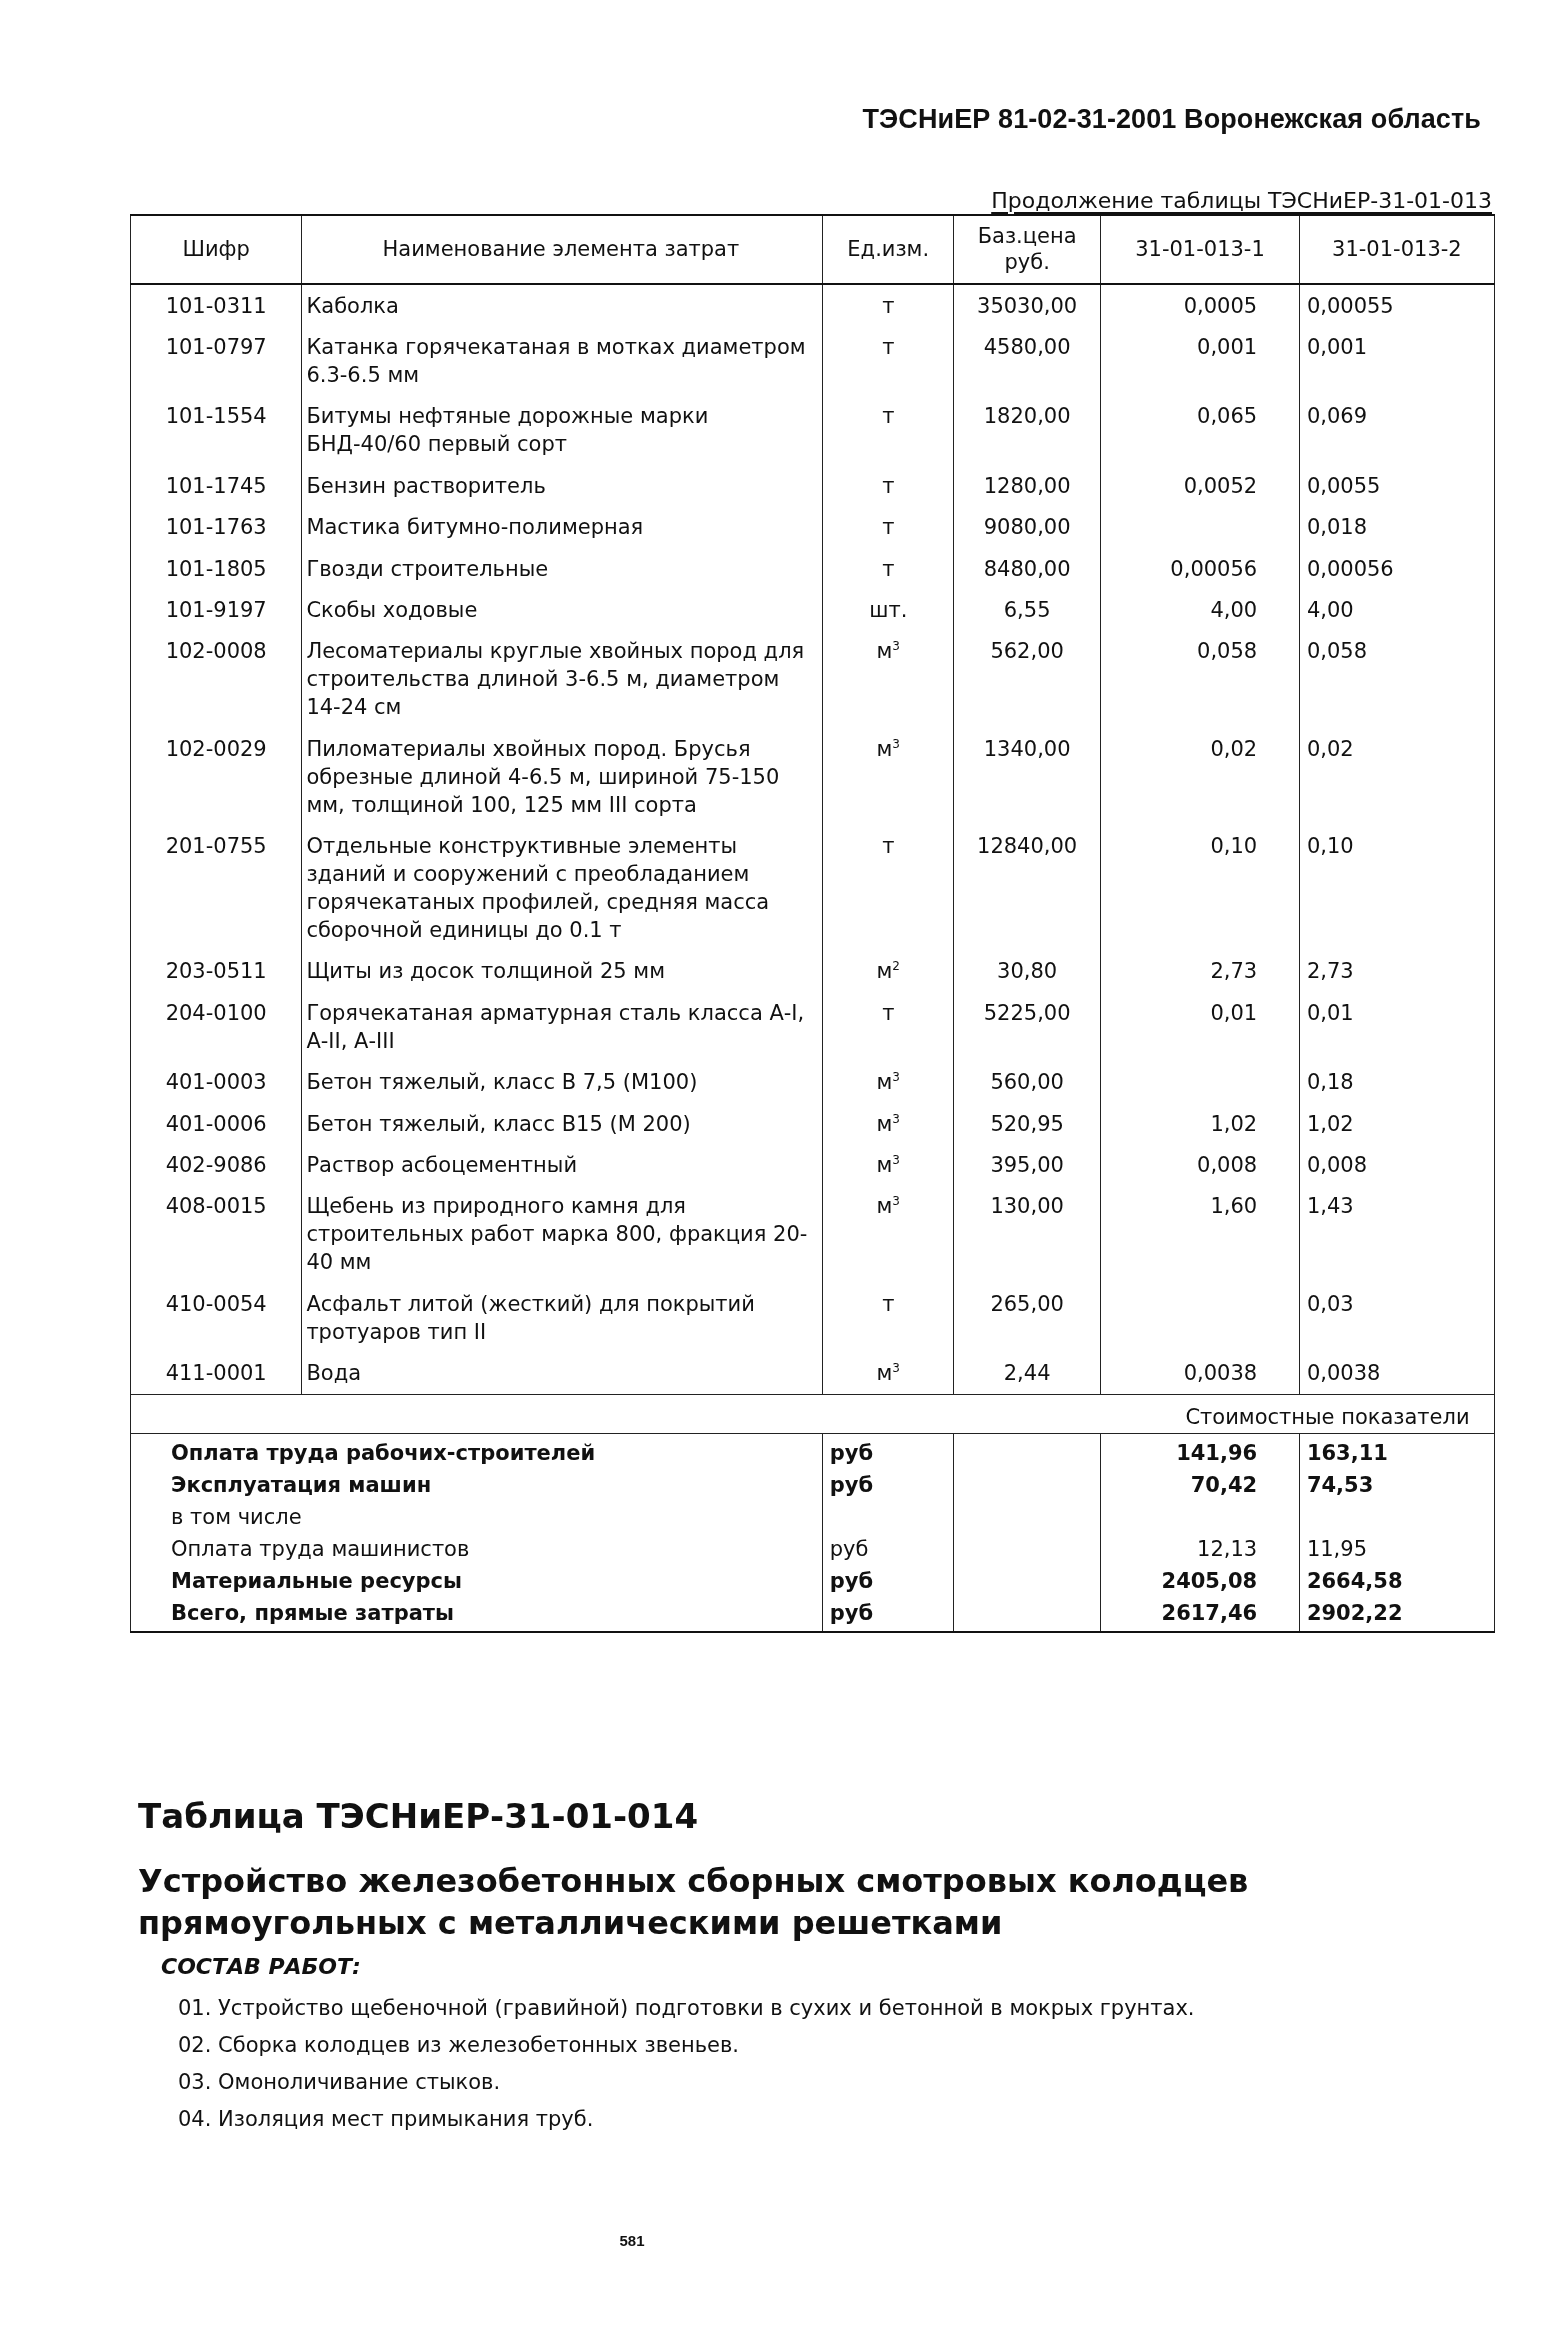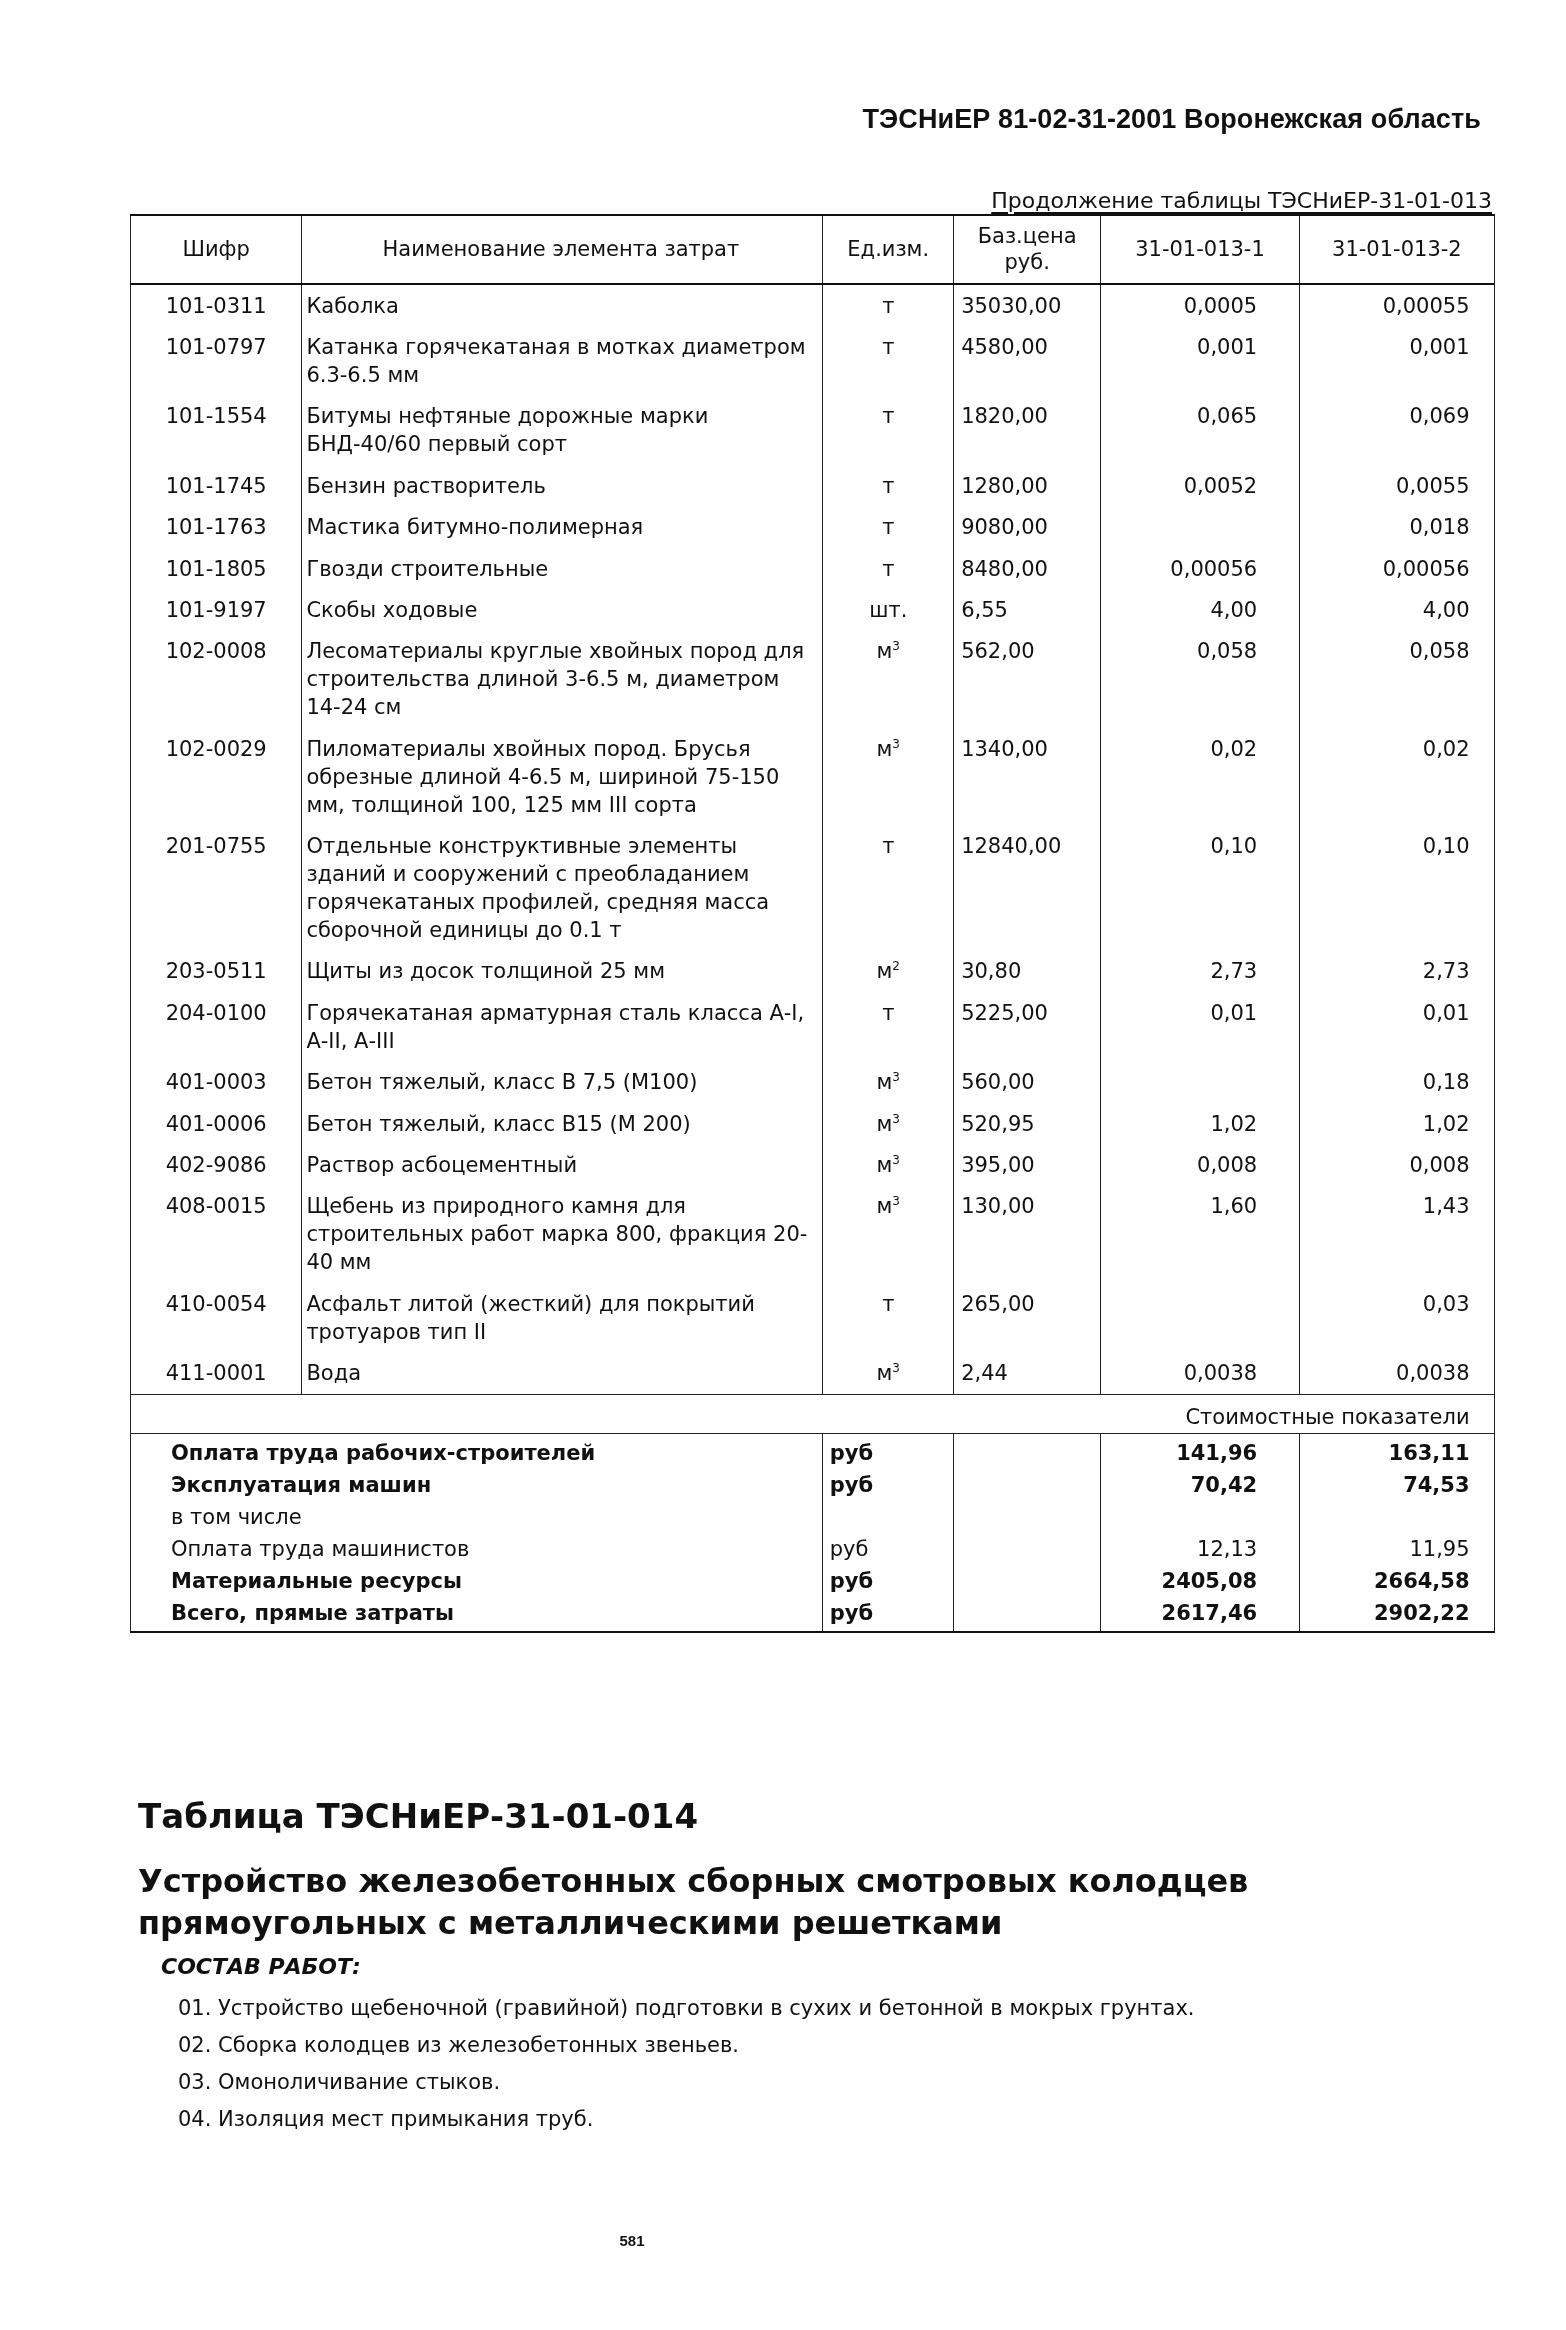--- a/index.html
+++ b/index.html
@@ -12,23 +12,23 @@
   table.main { position: absolute; left: 130px; top: 214px; width: 1364px;
                border-collapse: collapse; font-size: 21px; table-layout: fixed; }
   table.main td, table.main th { border-left: 1px solid #222; border-right: 1px solid #222;
                vertical-align: top; padding: 0 6.7px; line-height: 28px; }
   table.main thead th { font-weight: normal; border-top: 2.7px solid #111; border-bottom: 2.7px solid #111;
                height: 67px; vertical-align: middle; text-align: center; line-height: 25.6px; }
   table.main tbody.items td { padding-top: 6.7px; padding-bottom: 6.7px; }
   table.main .col-code { width: 157px; text-align: center; }
   table.main .col-name { width: 509px; text-align: left; padding-left: 4px; }
   table.main .col-unit { width: 117px; text-align: center; }
-  table.main .col-price { width: 132px; text-align: left; }
+  table.main .col-price { width: 132px; text-align: center; }
   table.main .col-v1 { width: 185px; text-align: right; padding-right: 42px; }
-  table.main .col-v2 { width: 180px; text-align: right; padding-right: 24px; }
+  table.main .col-v2 { width: 180px; text-align: left; padding-right: 24px; }
   table.main tbody.items tr:last-child td { border-bottom: 1.3px solid #222; }
   .cost-caption td { text-align: right; padding: 8px 24px 2.7px 6.7px !important; border-bottom: 1.3px solid #222; height: 27px; }
   tbody.summary td { line-height: 32px; padding-top: 0; padding-bottom: 0; }
   tbody.summary tr:first-child td { padding-top: 2.7px; }
   tbody.summary tr:last-child td { border-bottom: 2.7px solid #111; padding-bottom: 2px; }
   tbody.summary .lbl { padding-left: 40px; }
   tbody.summary .bold { font-weight: bold; }
   tbody.summary .unit { text-align: left; }
   sup { font-size: 12px; vertical-align: super; line-height: 0; }
   .section-title { left: 138px; top: 1796px; font-weight: bold; font-size: 34px; }

